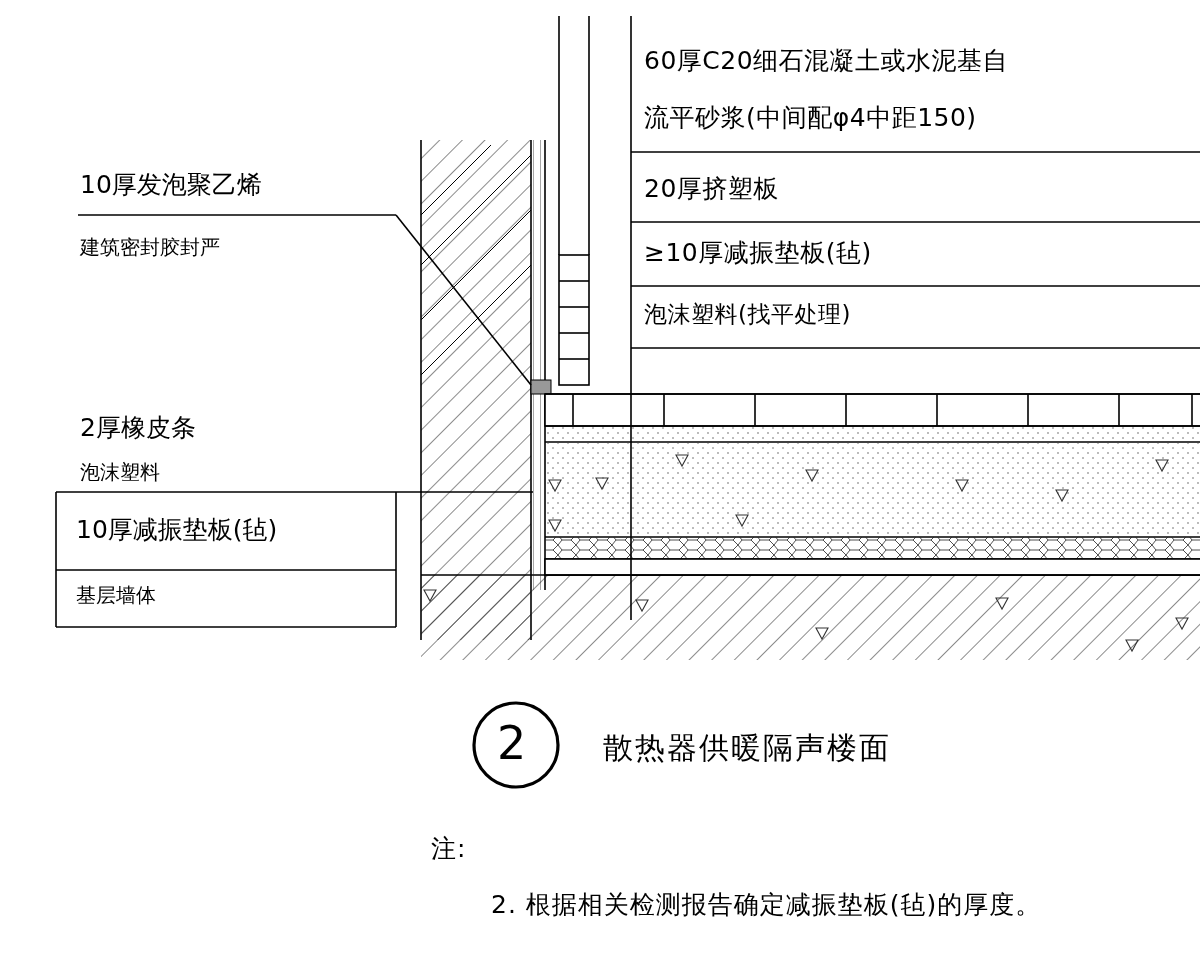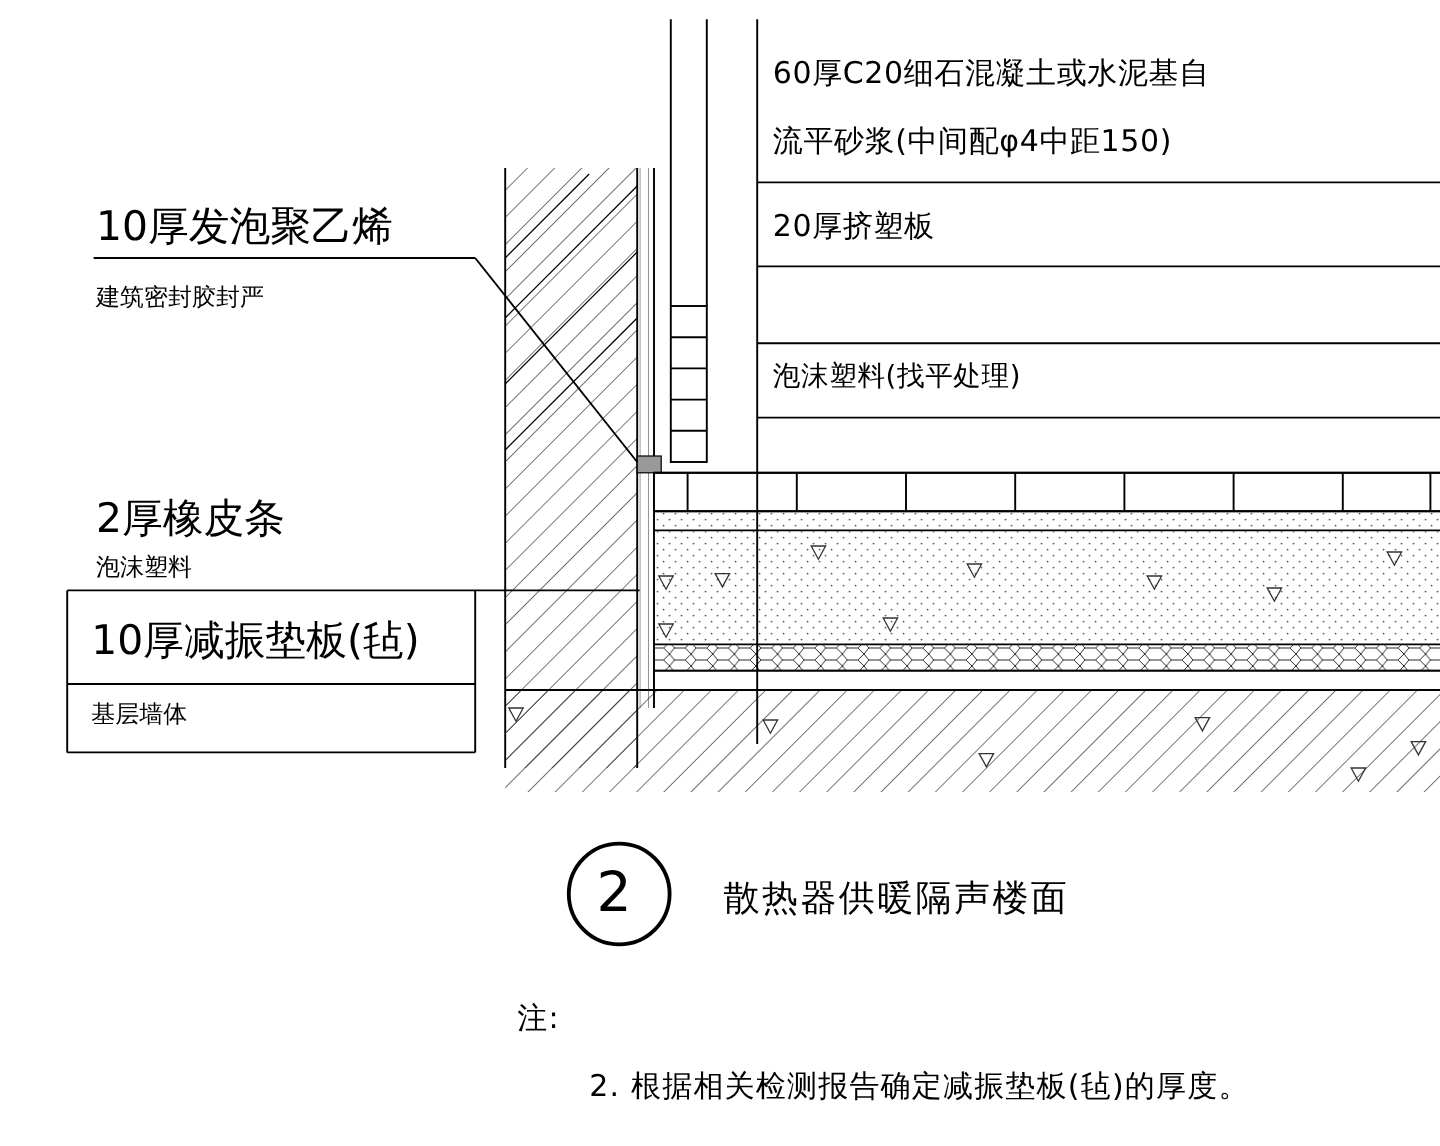--- a/index.html
+++ b/index.html
@@ -14,21 +14,21 @@
   .lbl {
     position:absolute;
     font-family:"DejaVu Sans", sans-serif;
     color:#000;
     white-space:nowrap;
     line-height:1.05;
   }
   
   .lbl-right { font-size:25px; letter-spacing:0.5px; }
   .lbl-right.small { font-size:23px; }
-  .lbl-left { font-size:34px; }
+  .lbl-left { font-size:25px; }
   .lbl-left.small { font-size:20px; }
 
   .title-text {
     position:absolute;
     font-size:30px;
     letter-spacing:2px;
   }
   .note-text {
     position:absolute;
     font-size:25px;
@@ -165,20 +165,21 @@
 
       <circle cx="480" cy="745" r="42" stroke-width="3.2"></circle>
     </g>
   </svg>
 
   <div class="lbl lbl-right" style="left:608px; top:48px;">60厚C20细石混凝土或水泥基自</div>
   <div class="lbl lbl-right" style="left:608px; top:105px;text-align:right;">流平砂浆(中间配φ4中距150)</div>
 
   <div class="lbl lbl-right" style="left:608px; top:176px;">20厚挤塑板</div>
 
+  <div class="lbl lbl-right" style="left:608px; top:240px;">≥10厚减振垫板(毡)</div>
 
   <div class="lbl lbl-right small" style="left:608px; top:302px;">泡沫塑料(找平处理)</div>
 
   <div class="lbl lbl-left" style="left:44px; top:172px;">10厚发泡聚乙烯</div>
   <div class="lbl lbl-left small" style="left:44px; top:237px;">建筑密封胶封严</div>
 
   <div class="lbl lbl-left" style="left:44px; top:415px;">2厚橡皮条</div>
   <div class="lbl lbl-left small" style="left:44px; top:462px;">泡沫塑料</div>
 
   <div class="lbl lbl-left" style="left:40px; top:517px;">10厚减振垫板(毡)</div>

